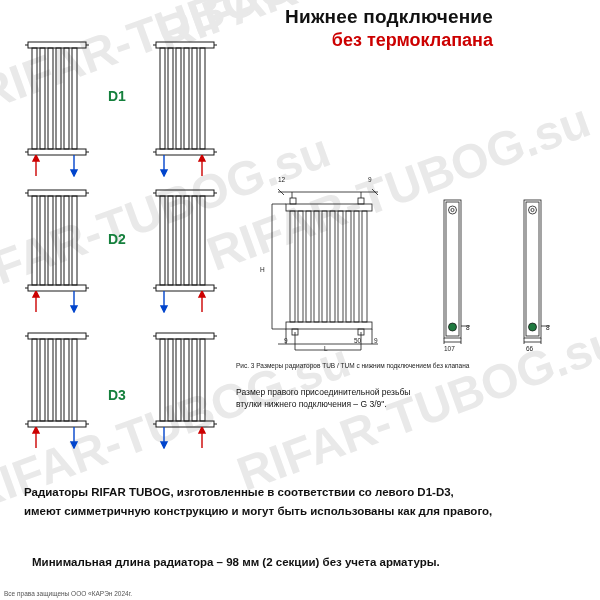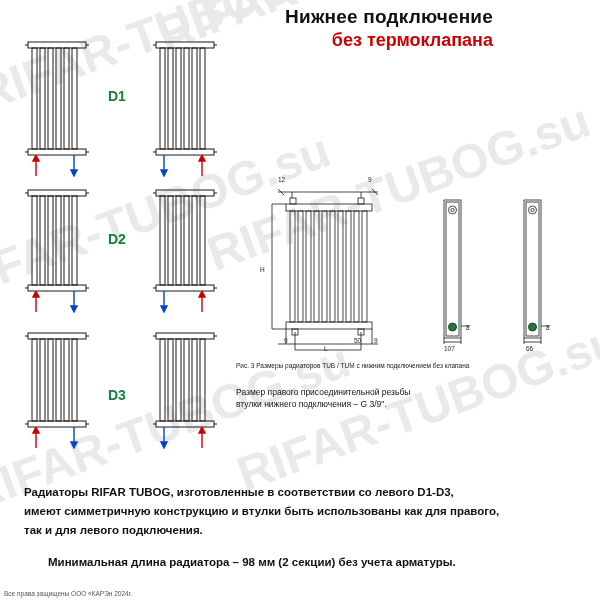--- a/index.html
+++ b/index.html
@@ -421,20 +421,19 @@
 
   <div class="caption" style="left:236px; top:362px; width:270px;">Рис. 3 Размеры радиаторов TUB / TUM с нижним подключением без клапана</div>
 
   <div class="note" style="left:236px; top:386px; width:230px;">
     <div>Размер правого присоединительной резьбы</div>
     <div>втулки нижнего подключения – G 3/9".</div>
   </div>
 
   <div class="para" style="left:24px; top:483px; width:555px;">
     <div>Радиаторы RIFAR TUBOG, изготовленные в соответствии со левого D1-D3,</div>
-    <div>имеют симметричную конструкцию и втулки быть использованы как для правого,</div>
-    <div>так и для левого подключения.</div>
-  </div>
-
-  <div class="para-2" style="left:40px; top:556px;padding-left:8px;">Минимальная длина радиатора – 98 мм (2 секции) без учета арматуры.</div>
+    <div>имеют симметричную конструкцию и могут быть использованы как для правого,</div>
+  </div>
+
+  <div class="para-2" style="left:24px; top:556px;padding-left:8px;">Минимальная длина радиатора – 98 мм (2 секции) без учета арматуры.</div>
 
   <div class="footer">Все права защищены ООО «КАРЭн 2024г.</div>
 </div>
 
 </body></html>

